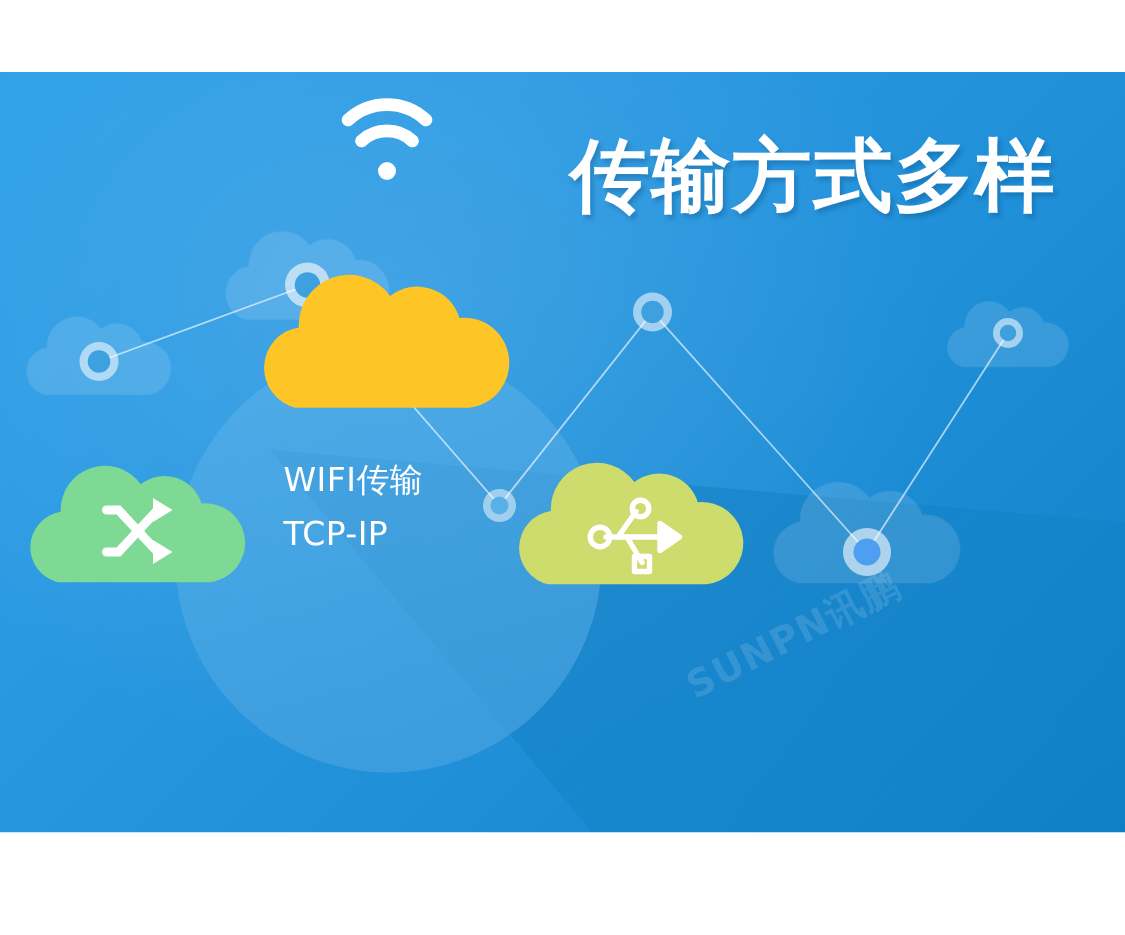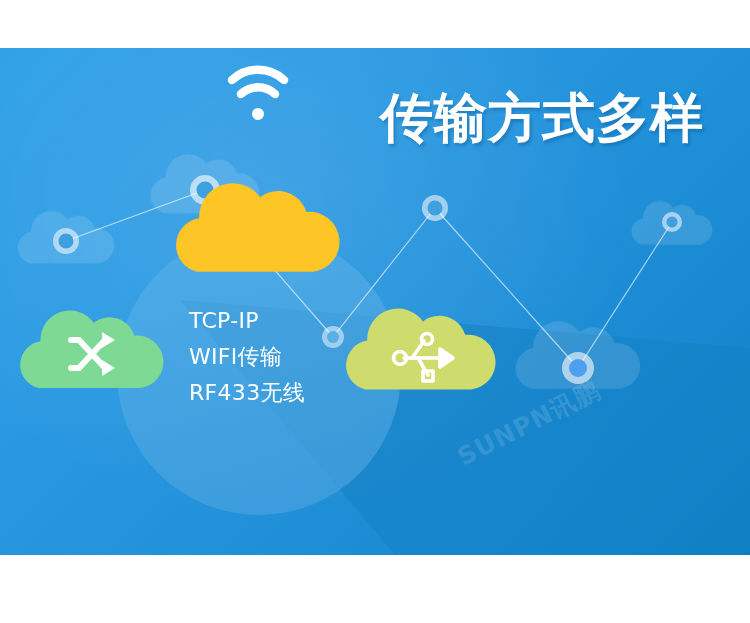--- a/index.html
+++ b/index.html
@@ -231,22 +231,21 @@
         <circle cx="427" cy="291" r="5.5"></circle>
         <rect x="423" y="323" width="10" height="10"></rect>
         <path d="M 440 301 l 13 9 l -13 9 z" fill="#ffffff"></path>
       </g>
     </g>
   </svg>
 
   <div id="title">传输方式多样</div>
 
   <div id="feature-list">
+    <div class="feature-item">WIFI传输</div>
     <div class="feature-item">TCP-IP</div>
-    <div class="feature-item">WIFI传输</div>
-    <div class="feature-item">RF433无线</div>
   </div>
 
   <div id="watermark">SUNPN讯鹏</div>
 
 </div>
 
 <div class="bottom-band"></div>
 
 </body></html>

